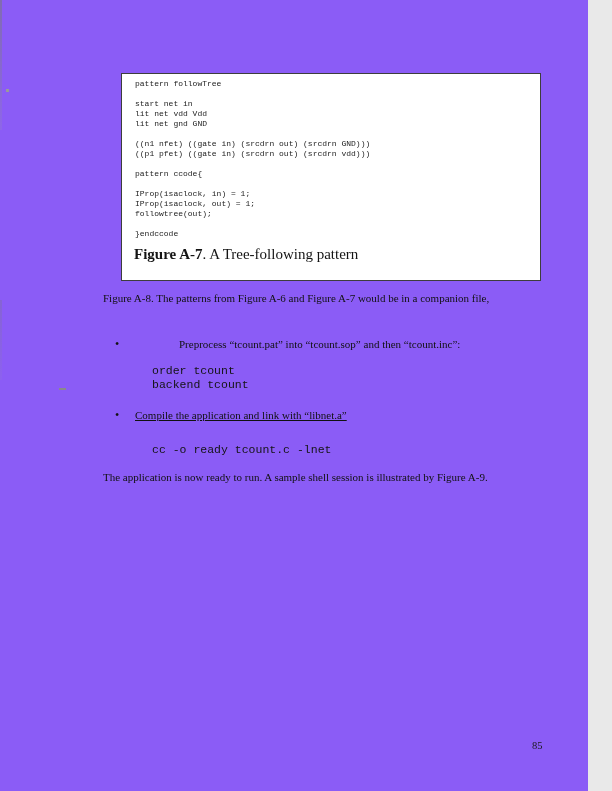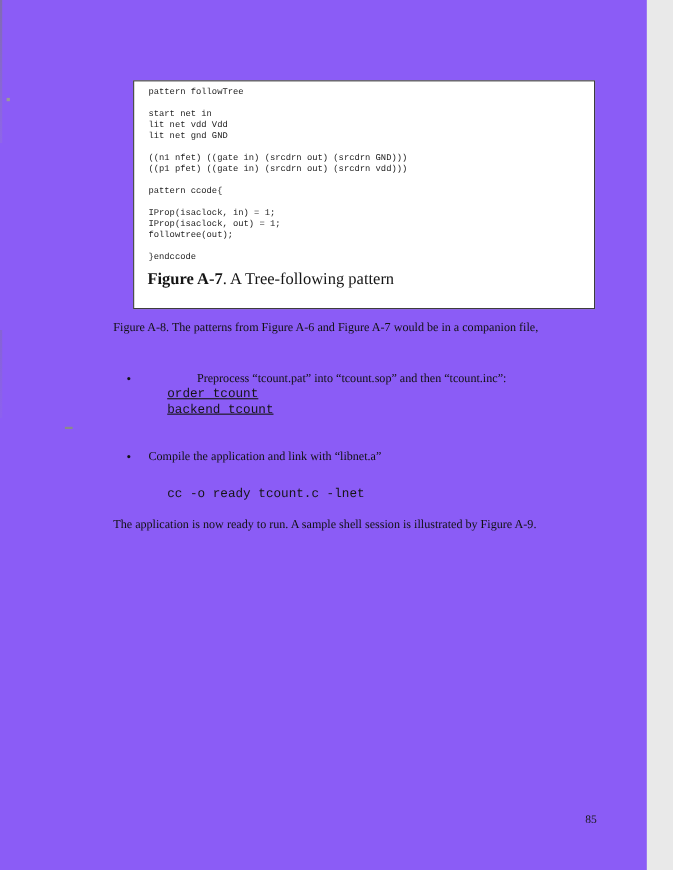--- a/index.html
+++ b/index.html
@@ -130,25 +130,25 @@
     <div class="box-caption">
       <span class="cap-label">Figure A-7</span><span>. A Tree-following pattern</span>
     </div>
   </div>
 
   <div class="body-line" style="left:103px; top:291px;">Figure A-8. The patterns from Figure A-6 and Figure A-7 would be in a companion file,</div>
 
   <span class="bullet-marker" style="left:115px; top:337px;">•</span>
   <div class="body-line" style="left:135px; top:337px;margin-left:44px;">Preprocess “tcount.pat” into “tcount.sop” and then “tcount.inc”:</div>
 
-  <pre class="cmd" style="left:152px; top:352px;text-decoration:underline;">order tcount
+  <pre class="cmd" style="left:152px; top:364px;">order tcount
 backend tcount</pre>
 
   <span class="bullet-marker" style="left:115px; top:408px;">•</span>
-  <div class="body-line" style="left:135px; top:408px;">Compile the application and link with “libnet.a”</div>
+  <div class="body-line" style="left:135px; top:408px;text-decoration:underline;">Compile the application and link with “libnet.a”</div>
 
   <pre class="cmd" style="left:152px; top:443px;">cc -o ready tcount.c -lnet</pre>
 
   <div class="body-line" style="left:103px; top:470px;">The application is now ready to run. A sample shell session is illustrated by Figure A-9.</div>
 
   <div class="page-number">85</div>
 
 </div>
 
 </body></html>

